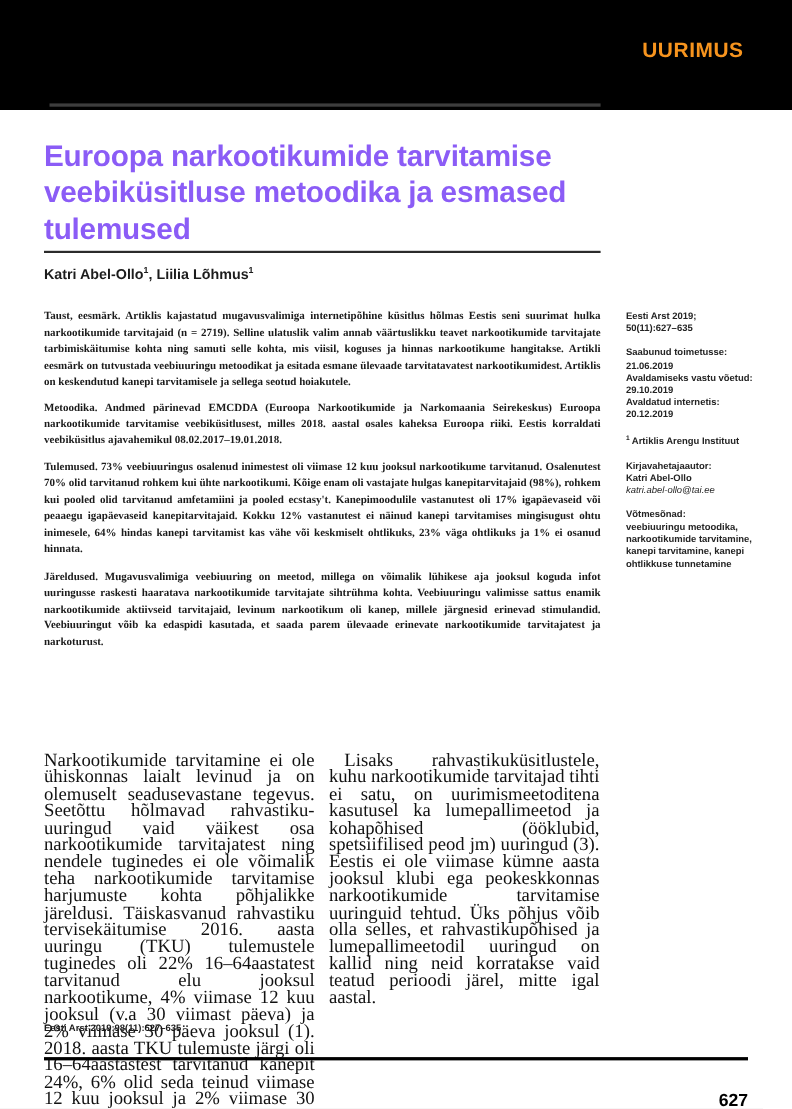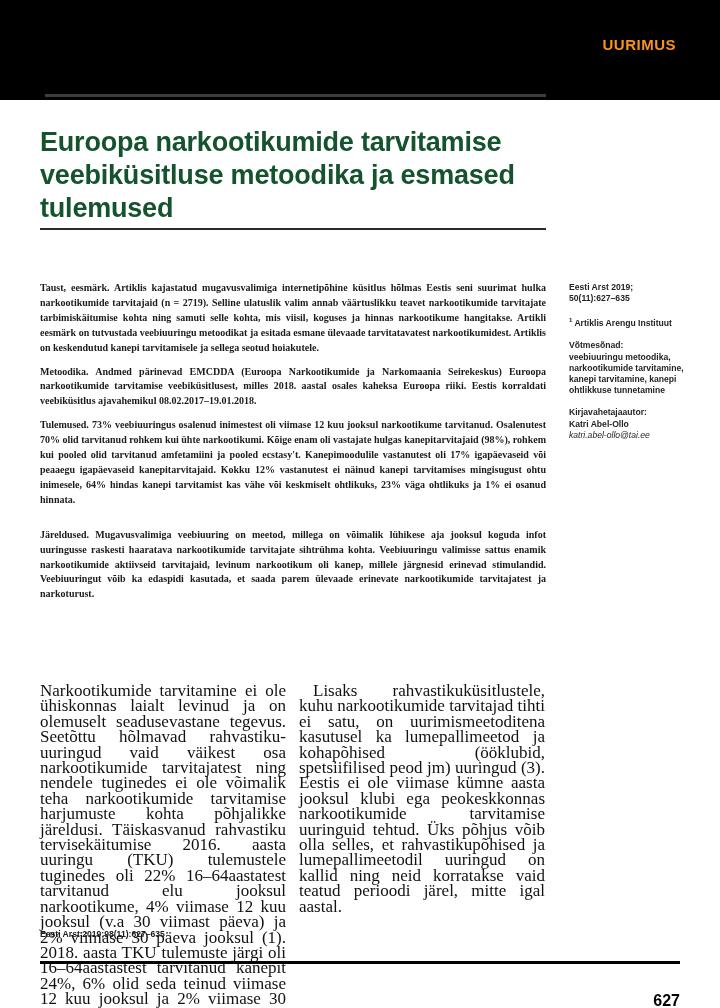--- a/index.html
+++ b/index.html
@@ -6,43 +6,43 @@
   .page{
     position:relative;width:720px;height:1008px;margin:0 auto;
     background:#ffffff;overflow:hidden;
     font-family:"Liberation Sans",sans-serif;color:#1a1a1a;
   }
   
   .header-band{position:absolute;top:0;left:0;width:720px;height:100px;background:#000;}
   .band-rule{position:absolute;left:45px;top:94px;width:501px;height:3px;background:#3d3d3d;}
   .category-label{
     position:absolute;top:36px;right:44px;
-    font-family:"Liberation Sans",sans-serif;font-weight:700;font-size:15px;
+    font-family:"Liberation Sans",sans-serif;font-weight:700;font-size:19px;
     letter-spacing:0.5px;color:#F7941E;margin-left:20px;
   }
   
   .article-title{
     position:absolute;left:40px;top:108px;width:490px;
     font-family:"Liberation Sans",sans-serif;font-weight:700;
-    font-size:27px;line-height:33px;color:#14532d;letter-spacing:-0.2px;
+    font-size:27px;line-height:33px;color:#8b5cf6;letter-spacing:-0.2px;
   }
   .title-rule{position:absolute;left:40px;top:228px;width:506px;height:2px;background:#2b2b2b;}
   .authors-line{
     position:absolute;left:40px;top:241px;width:506px;
     font-weight:700;font-size:13px;color:#1c1c1c;
   }
   .authors-line sup{font-size:8px;}
   
   .abstract{
     position:absolute;left:40px;top:281px;width:506px;
     font-family:"Liberation Serif",serif;font-weight:700;
     font-size:10px;line-height:14.9px;text-align:justify;color:#1b1b1b;
   }
   .abstract p{margin:0 0 9px 0;}
-  .abstract p:nth-child(3){margin-bottom:20px;}
+  .abstract p:nth-child(3){margin-bottom:10px;}
   .abstract p:nth-child(4){margin-bottom:16px;}
   
   .sidebar{
     position:absolute;left:569px;top:282px;width:126px;
     font-family:Liberation Sans, sans-serif;font-weight:700;
     font-size:8.6px;line-height:11.2px;color:#242424;
   }
   .sidebar .block{margin:0 0 11px 0;}
   .sidebar .email{font-style:italic;font-weight:400;}
   .sidebar sup{font-size:6px;}
@@ -72,42 +72,51 @@
 
 <div class="page">
 
   <div class="header-band">
     <div class="band-rule"></div>
     <div class="category-label">UURIMUS</div>
   </div>
 
   <h1 class="article-title">Euroopa narkootikumide tarvitamise veebiküsitluse metoodika ja esmased tulemused</h1>
   <div class="title-rule"></div>
+  <div class="authors-line"><span>Katri Abel-Ollo</span><sup>1</sup><span>, </span><span>Liilia Lõhmus</span><sup>1</sup></div>
 
   <div class="abstract">
     <p><span>Taust, eesmärk. </span><span>Artiklis kajastatud mugavusvalimiga internetipõhine küsitlus hõlmas Eestis seni suurimat hulka narkootikumide tarvitajaid (n = 2719). Selline ulatuslik valim annab väärtuslikku teavet narkootikumide tarvitajate tarbimiskäitumise kohta ning samuti selle kohta, mis viisil, koguses ja hinnas narkootikume hangitakse. Artikli eesmärk on tutvustada veebiuuringu metoodikat ja esitada esmane ülevaade tarvitatavatest narkootikumidest. Artiklis on keskendutud kanepi tarvitamisele ja sellega seotud hoiakutele.</span></p>
     <p><span>Metoodika. </span><span>Andmed pärinevad EMCDDA (Euroopa Narkootikumide ja Narkomaania Seirekeskus) Euroopa narkootikumide tarvitamise veebiküsitlusest, milles 2018. aastal osales kaheksa Euroopa riiki. Eestis korraldati veebiküsitlus ajavahemikul 08.02.2017–19.01.2018.</span></p>
     <p><span>Tulemused. </span><span>73% veebiuuringus osalenud inimestest oli viimase 12 kuu jooksul narkootikume tarvitanud. Osalenutest 70% olid tarvitanud rohkem kui ühte narkootikumi. Kõige enam oli vastajate hulgas kanepitarvitajaid (98%), rohkem kui pooled olid tarvitanud amfetamiini ja pooled ecstasy't. Kanepimoodulile vastanutest oli 17% igapäevaseid või peaaegu igapäevaseid kanepitarvitajaid. Kokku 12% vastanutest ei näinud kanepi tarvitamises mingisugust ohtu inimesele, 64% hindas kanepi tarvitamist kas vähe või keskmiselt ohtlikuks, 23% väga ohtlikuks ja 1% ei osanud hinnata.</span></p>
     <p><span>Järeldused. </span><span>Mugavusvalimiga veebiuuring on meetod, millega on võimalik lühikese aja jooksul koguda infot uuringusse raskesti haaratava narkootikumide tarvitajate sihtrühma kohta. Veebiuuringu valimisse sattus enamik narkootikumide aktiivseid tarvitajaid, levinum narkootikum oli kanep, millele järgnesid erinevad stimulandid. Veebiuuringut võib ka edaspidi kasutada, et saada parem ülevaade erinevate narkootikumide tarvitajatest ja narkoturust.</span></p>
   </div>
 
   <div class="sidebar">
     <div class="block">
       <div>Eesti Arst 2019;</div>
       <div>50(11):627–635</div>
     </div>
+    <div class="block">
+      <div>Saabunud toimetusse:</div>
+      <div>21.06.2019</div>
+      <div>Avaldamiseks vastu võetud:</div>
+      <div>29.10.2019</div>
+      <div>Avaldatud internetis:</div>
+      <div>20.12.2019</div>
+    </div>
     <div class="block"><sup>1</sup><span> Artiklis Arengu Instituut</span></div>
-    <div class="block">
-      <div>Võtmesõnad:</div>
-      <div>veebiuuringu metoodika, narkootikumide tarvitamine, kanepi tarvitamine, kanepi ohtlikkuse tunnetamine</div>
-    </div>
     <div class="block">
       <div>Kirjavahetajaautor:</div>
       <div>Katri Abel-Ollo</div>
       <div class="email">katri.abel-ollo@tai.ee</div>
+    </div>
+    <div class="block">
+      <div>Võtmesõnad:</div>
+      <div>veebiuuringu metoodika, narkootikumide tarvitamine, kanepi tarvitamine, kanepi ohtlikkuse tunnetamine</div>
     </div>
   </div>
 
   <div class="columns">
     <div class="col">
       <p>Narkootikumide tarvitamine ei ole ühiskonnas laialt levinud ja on olemuselt seadusevastane tegevus. Seetõttu hõlmavad rahvastiku-uuringud vaid väikest osa narkootikumide tarvitajatest ning nendele tuginedes ei ole võimalik teha narkootikumide tarvitamise harjumuste kohta põhjalikke järeldusi. Täiskasvanud rahvastiku tervisekäitumise 2016. aasta uuringu (TKU) tulemustele tuginedes oli 22% 16–64aastatest tarvitanud elu jooksul narkootikume, 4% viimase 12 kuu jooksul (v.a 30 viimast päeva) ja 2% viimase 30 päeva jooksul (1). 2018. aasta TKU tulemuste järgi oli 16–64aastastest tarvitanud kanepit 24%, 6% olid seda teinud viimase 12 kuu jooksul ja 2% viimase 30 päeva jooksul (2).</p>
     </div>
     <div class="col">
       <p class="indent">Lisaks rahvastikuküsitlustele, kuhu narkootikumide tarvitajad tihti ei satu, on uurimismeetoditena kasutusel ka lumepallimeetod ja kohapõhised (ööklubid, spetsiifilised peod jm) uuringud (3). Eestis ei ole viimase kümne aasta jooksul klubi ega peokeskkonnas narkootikumide tarvitamise uuringuid tehtud. Üks põhjus võib olla selles, et rahvastikupõhised ja lumepallimeetodil uuringud on kallid ning neid korratakse vaid teatud perioodi järel, mitte igal aastal.</p>
     </div>

